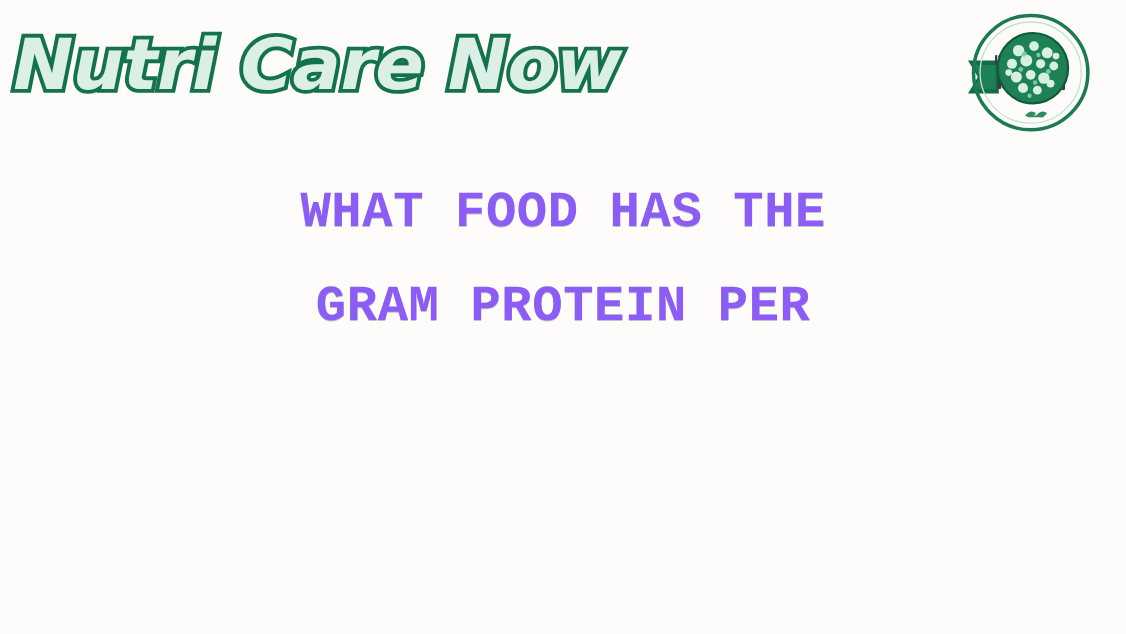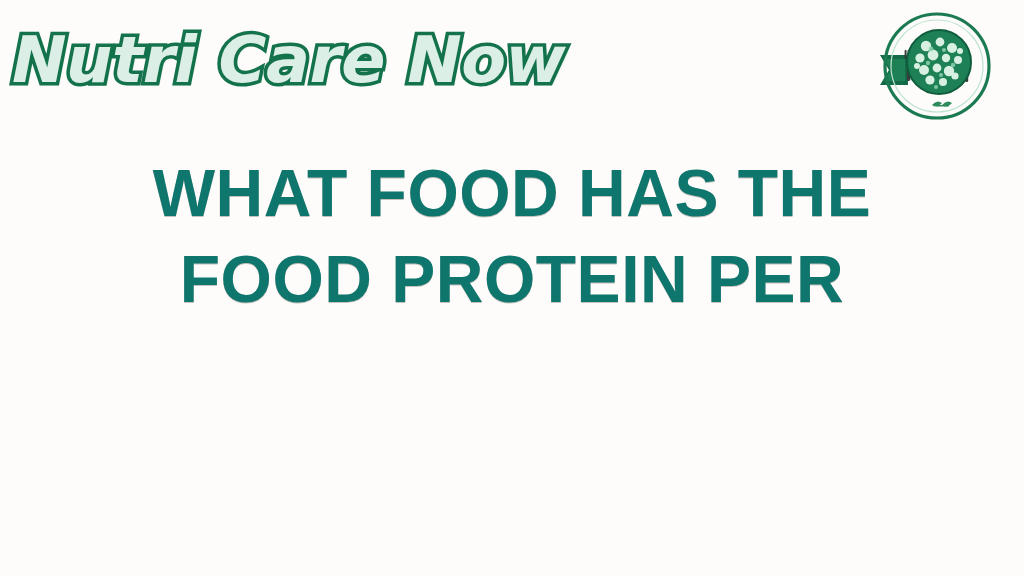--- a/index.html
+++ b/index.html
@@ -70,26 +70,26 @@
   
   .headline-block {
     position: absolute;
     left: 0;
     top: 150px;
     width: 1024px;
     text-align: center;
   }
   .headline-line {
     display: block;
-    font-family: Liberation Sans, sans-serif;
+    font-family: Liberation Mono, monospace;
     font-weight: 700;
-    font-size: 66px;
+    font-size: 46px;
     line-height: 86px;
     letter-spacing: 0.5px;
-    color: #0f766e;
+    color: #8b5cf6;
     white-space: nowrap;
     text-shadow: 0 1px 0 rgba(60,41,29,0.28);
   }
 </style>
 </head>
 <body>
 
 <div class="slide">
 
   <div class="brand-wordmark">
@@ -150,16 +150,16 @@
       <g fill="#2f8a5c">
         <path d="M58 99 q5-6 10-2 q-5 6-10 2 Z"></path>
         <path d="M68 99 q5-6 10-2 q-5 6-10 2 Z"></path>
         <rect x="62" y="99" width="13" height="1.6" rx="0.8"></rect>
       </g>
     </svg>
   </div>
 
   <div class="headline-block">
     <span class="headline-line">WHAT FOOD HAS THE</span>
-    <span class="headline-line">FOOD PROTEIN PER</span>
+    <span class="headline-line">GRAM PROTEIN PER</span>
   </div>
 
 </div>
 
 </body></html>

